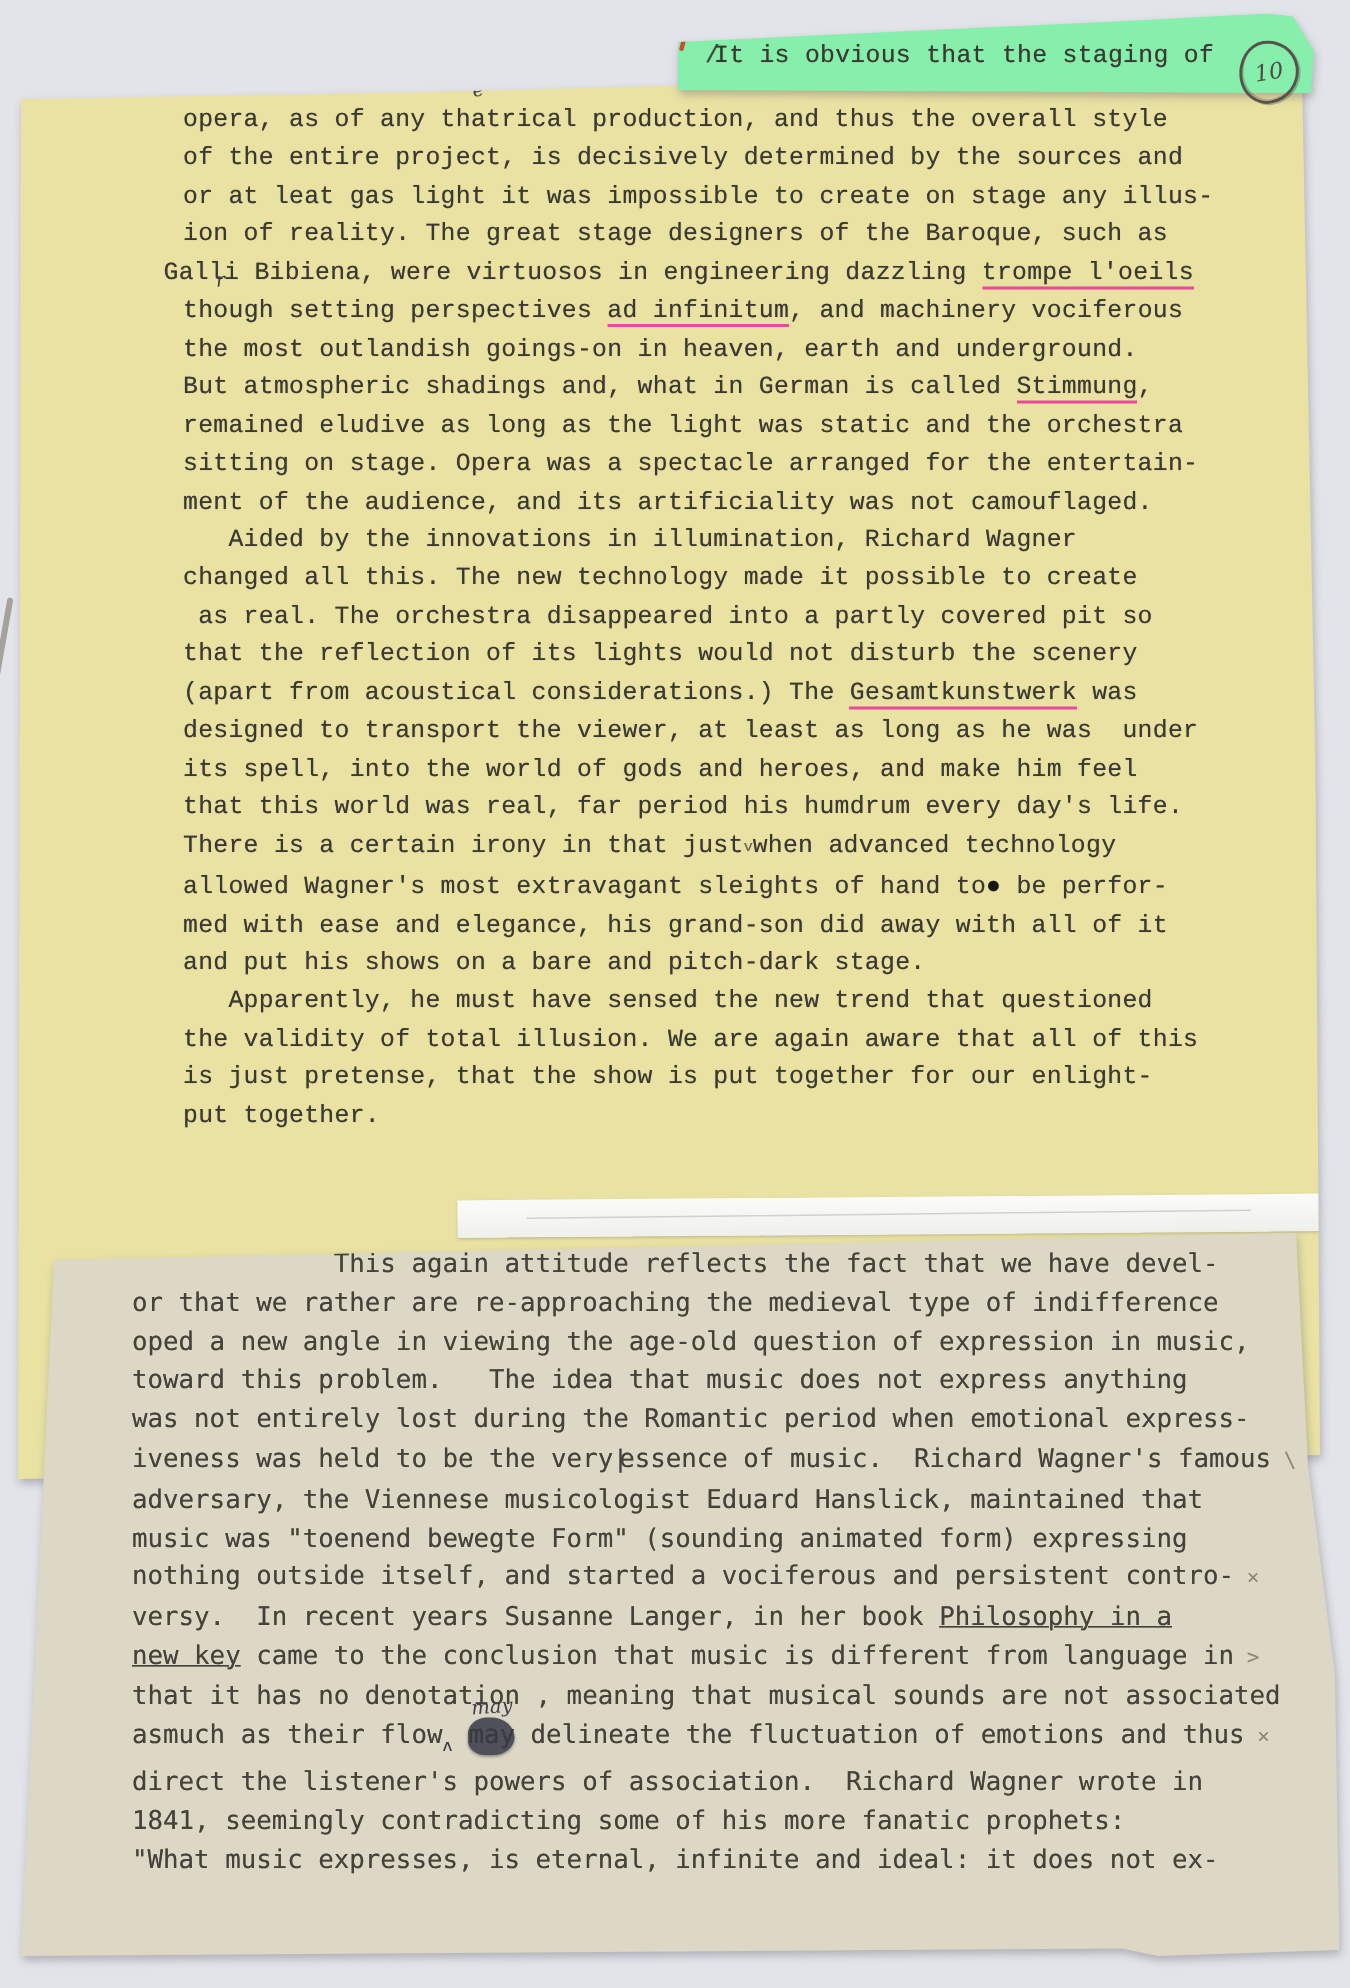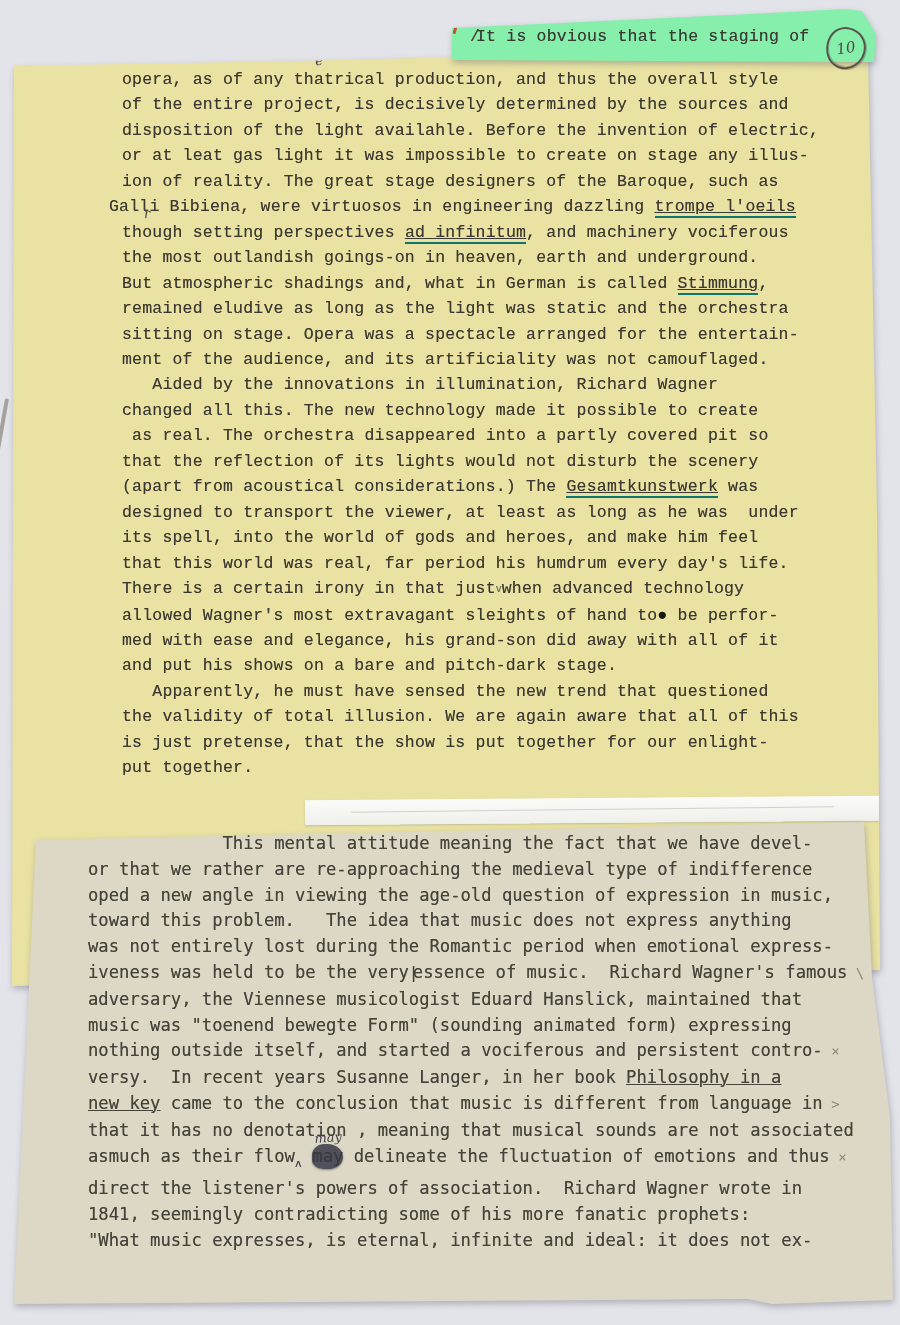--- a/index.html
+++ b/index.html
@@ -10,21 +10,21 @@
   #page2{background:#dcd8c5;clip-path:polygon(36px 828px,500px 818px,864px 810px,872px 965px,890px 1105px,893px 1288px,772px 1292px,748px 1287px,14px 1292px);}
   #strip{position:absolute;left:448px;top:8px;width:432px;height:58px;background:#86efac;
          clip-path:polygon(4px 20px,302px 6px,397px 1px,414px 3px,428px 26px,426px 54px,4px 52px);}
   .t1{font-family:"Liberation Mono","DejaVu Sans Mono",monospace;font-size:16.5px;line-height:25.45px;color:#3b3831;letter-spacing:.2px;text-shadow:0 0 .5px rgba(45,42,32,.55);}
   .t2{font-family:"DejaVu Sans Mono",monospace;font-size:17.2px;line-height:25.8px;color:#444239;letter-spacing:0;text-shadow:0 0 .4px rgba(45,44,36,.5);}
   #p1-text{position:absolute;left:122px;top:55px;}
   #strip-text{position:absolute;left:22px;top:16px;}
   #p2-text{position:absolute;left:88px;top:819px;}
   .tline{white-space:pre;}
   .outdent{margin-left:-13px;}
-  .u-red{text-decoration:underline;text-decoration-thickness:1.2px;border-bottom:2px solid #0f766e;}
+  .u-red{text-decoration-thickness:1.2px;border-bottom:2px solid #ec4899;}
   .u-dark{text-decoration:underline;text-decoration-thickness:1.3px;}
   .has-hand{position:relative;display:inline-block;}
   .hand{position:absolute;left:50%;transform:translateX(-50%) rotate(-4deg);top:-14px;font:italic 13px "DejaVu Serif",serif;color:#3e3d49;letter-spacing:0;text-shadow:none;white-space:nowrap;}
   .blot{color:#3a3a42;background:#50505a;border-radius:45% 55% 50% 40%;box-shadow:0 1px 2px rgba(60,60,72,.55);}
   .caret{font-size:11px;vertical-align:-5px;color:#3e3d49;display:inline-block;width:7px;}
   .vmark{font-size:10px;color:#6c685e;vertical-align:1px;display:inline-block;width:6px;}
   .blob{color:#181712;}
   .pencil{color:#8b8779;font-size:14px;text-shadow:none;}
   .penstroke{display:inline-block;width:4px;overflow:visible;color:#3e3d49;font-size:16px;}
   .inkslash{display:inline-block;width:6px;color:#4a463c;}
@@ -40,21 +40,20 @@
 </head>
 <body>
 
 <div id="bgmark"></div>
 
 <div class="shadowed">
   <div id="page1" class="paper">
     <div id="p1-text" class="t1">
         <div class="tline"><span>opera, as of any th</span><span class="has-hand">a<span class="hand">e</span></span><span>trical production, and thus the overall style</span></div>
         <div class="tline"><span>of the entire project, is decisively determined by the sources and</span></div>
-        <div class="tline"><span>disposition of the light availahle. Before the invention of electric,</span></div>
         <div class="tline"><span>or at leat gas light it was impossible to create on stage any illus-</span></div>
         <div class="tline"><span>ion of reality. The great stage designers of the Baroque, such as</span></div>
         <div class="tline outdent"><span>Galli Bibiena, were virtuosos in engineering dazzling </span><span class="u-red">trompe l'oeils</span></div>
         <div class="tline"><span>th</span><span class="has-hand">o<span class="hand">r</span></span><span>ugh setting perspectives </span><span class="u-red">ad infinitum</span><span>, and machinery vociferous</span></div>
         <div class="tline"><span>the most outlandish goings-on in heaven, earth and underground.</span></div>
         <div class="tline"><span>But atmospheric shadings and, what in German is called </span><span class="u-red">Stimmung</span><span>,</span></div>
         <div class="tline"><span>remained eludive as long as the light was static and the orchestra</span></div>
         <div class="tline"><span>sitting on stage. Opera was a spectacle arranged for the entertain-</span></div>
         <div class="tline"><span>ment of the audience, and its artificiality was not camouflaged.</span></div>
         <div class="tline"><span>   Aided by the innovations in illumination, Richard Wagner</span></div>
@@ -89,21 +88,21 @@
   </div>
 </div>
 
 <div id="pagenum">
   <span>10</span>
 </div>
 
 <div class="shadowed">
   <div id="page2" class="paper">
     <div id="p2-text" class="t2">
-        <div class="tline"><span>             This mental attitude meaning the fact that we have devel-</span></div>
+        <div class="tline"><span>             This again attitude reflects the fact that we have devel-</span></div>
         <div class="tline"><span>or that we rather are re-approaching the medieval type of indifference</span></div>
         <div class="tline"><span>oped a new angle in viewing the age-old question of expression in music,</span></div>
         <div class="tline"><span>toward this problem.   The idea that music does not express anything</span></div>
         <div class="tline"><span>was not entirely lost during the Romantic period when emotional express-</span></div>
         <div class="tline"><span>iveness was held to be the very</span><span class="penstroke">|</span><span>essence of music.  Richard Wagner's famous</span><span class="pencil"> \</span></div>
         <div class="tline"><span>adversary, the Viennese musicologist Eduard Hanslick, maintained that</span></div>
         <div class="tline"><span>music was "toenend bewegte Form" (sounding animated form) expressing</span></div>
         <div class="tline"><span>nothing outside itself, and started a vociferous and persistent contro-</span><span class="pencil"> ×</span></div>
         <div class="tline"><span>versy.  In recent years Susanne Langer, in her book </span><span class="u-dark">Philosophy in a</span></div>
         <div class="tline"><span class="u-dark">new key</span><span> came to the conclusion that music is different from language in</span><span class="pencil"> &gt;</span></div>

